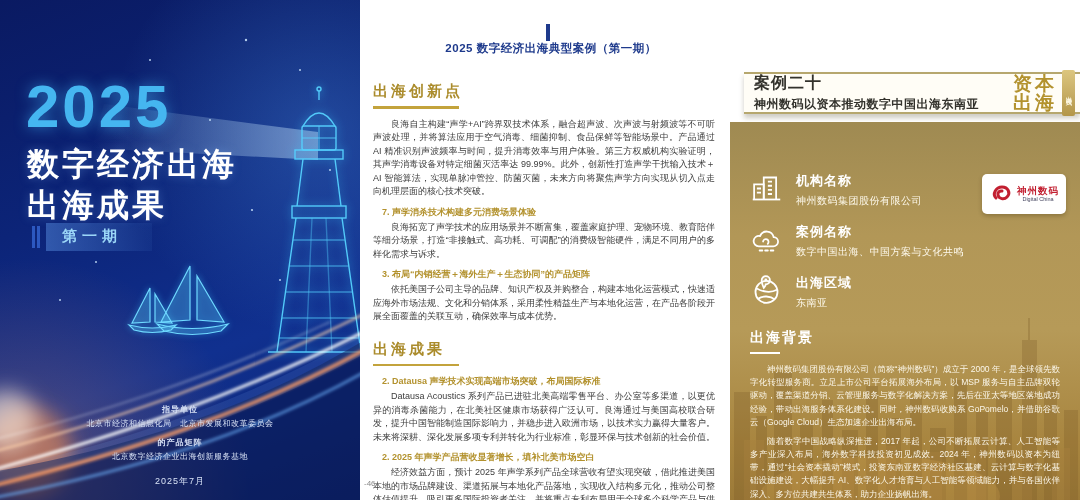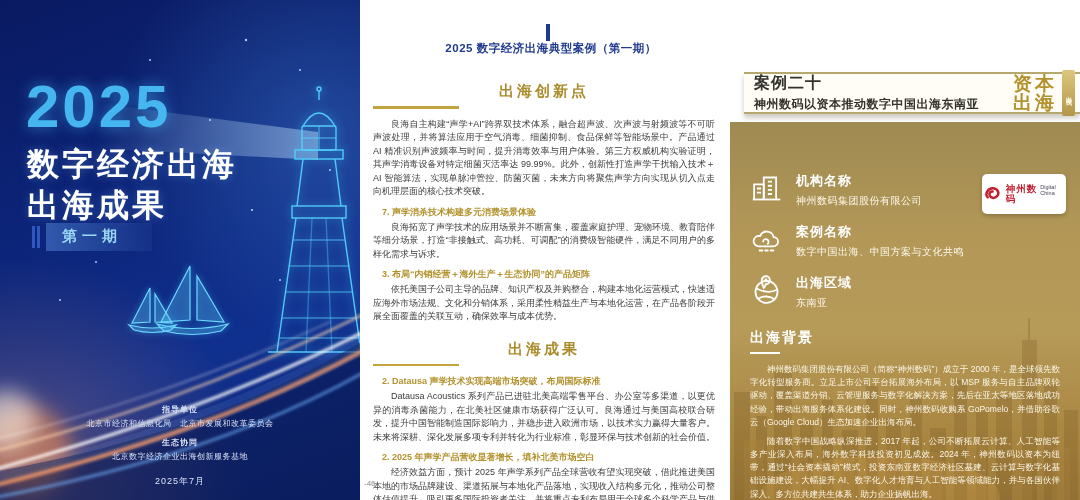--- a/index.html
+++ b/index.html
@@ -30,21 +30,21 @@
   .f-label { font-size:8px; font-weight:700; margin-top:8px; letter-spacing:1px; }
   .f-orgs  { font-size:8px; margin-top:3px; letter-spacing:.5px; }
   .f-date  { font-size:9px; margin-top:13px; letter-spacing:1px; }
 
   
   .mid { position:relative; width:370px; height:500px; background:#ffffff; padding-top:24px; }
   .mid-header { display:flex; align-items:center; margin-left:12px;flex-direction:column; }
   .hbar { width:4px; height:17px; background:#1e3a8c; margin-right:7px; }
   .mid-header span { font-size:11.5px; font-weight:700; color:#1e3a8c; letter-spacing:.5px; }
   .mid-content { padding:26px 15px 0 13px; }
-  .gold-head { font-size:15px; font-weight:800; color:#ab8c2c; letter-spacing:3px;text-align:center; }
+  .gold-head { font-size:15px; font-weight:800; color:#ab8c2c; letter-spacing:3px; }
   .gold-rule { width:86px; height:2.5px; background:#c3a33c; margin:5px 0 9px; }
   .gold-sub { font-size:9px; font-weight:700; color:#b3922e; margin:7px 0 2px; padding-left:9px; }
   .mbody { font-size:9px; color:#3c3c3c; line-height:1.5; text-align:justify; text-indent:2em; }
   .sec2 { margin-top:16px; }
   .page-num { position:absolute; left:4px; bottom:12px; font-size:8px; color:#8a8a8a; }
 
   
   .right { position:relative; width:350px; height:500px; background:#ffffff; overflow:hidden; }
   .case-band { position:absolute; left:14px; right:0; top:72px; height:42px;
     border-top:2px solid #b6a76e; border-bottom:2px solid #b6a76e; background:#fffdf6;
@@ -63,21 +63,21 @@
   .city { position:absolute; left:0; right:0; bottom:0; width:100%; height:200px; opacity:.55; }
   .gold-inner { position:relative; padding:50px 20px 0 20px; }
   .irow { display:flex; align-items:flex-start; margin-bottom:15px; }
   .iicon { width:33px; height:33px; margin-right:13px; flex:none; }
   .iicon svg { width:33px; height:33px; }
   .ilabel { font-size:13px; font-weight:700; color:#ffffff; letter-spacing:1px; }
   .ivalue { font-size:10px; color:#fdf8ea; margin-top:4px; letter-spacing:.5px; }
   .logo-card { position:absolute; right:14px; top:52px; width:84px; height:40px; background:#ffffff;
     border-radius:5px; display:flex; align-items:center; justify-content:center; gap:4px;
     box-shadow:0 2px 4px rgba(60,45,10,.3); }
-  .logo-txt { display:flex; flex-direction:row; line-height:1.1; }
+  .logo-txt { display:flex; flex-direction:column; line-height:1.1;align-items:center; }
   .logo-cn { font-size:9.5px; font-weight:800; color:#c21f30; letter-spacing:1px; }
   .logo-en { font-size:5.5px; color:#44445e; }
   .bg-section { position:relative; padding:4px 20px 0 20px; }
   .bg-head { font-size:14px; font-weight:800; color:#ffffff; letter-spacing:2px; }
   .bg-underline { width:30px; height:2px; background:#ffffff; margin:5px 0 9px; }
   .bg-para { font-size:8.5px; color:#fbf6e8; line-height:1.55; text-align:justify; text-indent:2em; margin-bottom:6px; }
 </style>
 </head>
 <body>
 
@@ -157,21 +157,21 @@
     </svg>
     <div class="cover-year">2025</div>
     <div class="cover-t1">数字经济出海</div>
     <div class="cover-t2">出海成果</div>
     <div class="issue-badge">
       <span class="box">第一期</span>
     </div>
     <div class="cover-footer">
       <div class="f-label">指导单位</div>
       <div class="f-orgs">北京市经济和信息化局　北京市发展和改革委员会</div>
-      <div class="f-label">生态协同</div>
+      <div class="f-label">的产品矩阵</div>
       <div class="f-orgs">北京数字经济企业出海创新服务基地</div>
       <div class="f-date">2025年7月</div>
     </div>
   </section>
 
   <section class="mid">
     <header class="mid-header">
       <i class="hbar"></i>
       <span>2025 数字经济出海典型案例（第一期）</span>
     </header>

